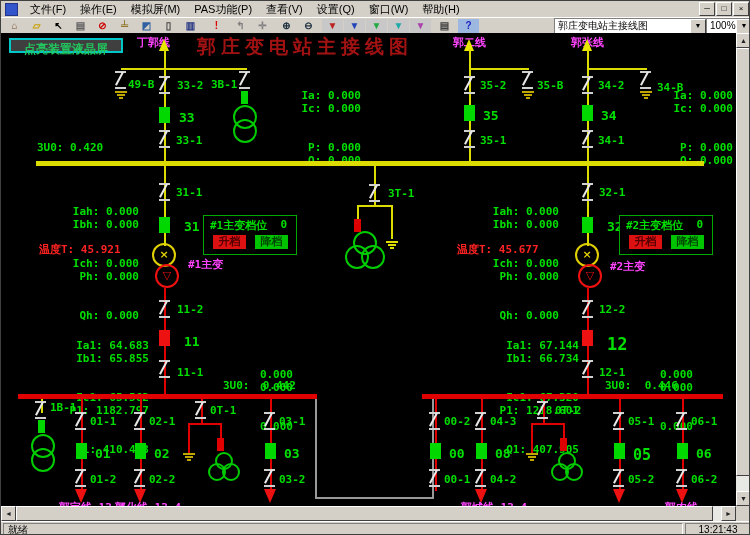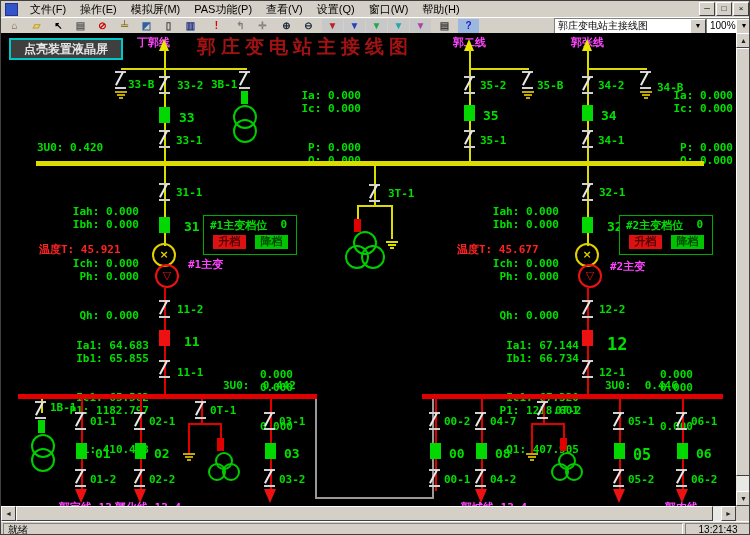--- a/index.html
+++ b/index.html
@@ -47,22 +47,22 @@
   .f-g{background:#00d800;} .f-r{background:#e00000;}
   .ar-d{position:absolute;width:0;height:0;border-left:6px solid transparent;border-right:6px solid transparent;border-top:14px solid #ee1111;}
   .ar-u{position:absolute;width:0;height:0;border-left:5px solid transparent;border-right:5px solid transparent;border-bottom:12px solid #e8e800;}
   .meas{position:absolute;text-align:right;line-height:12px;color:#00e000;font:bold 11px "DejaVu Sans Mono",monospace;white-space:pre;}
   .tap{position:absolute;width:92px;height:38px;border:1px solid #00aa00;background:#000;}
   .tap .t{position:absolute;left:6px;top:2px;color:#00e000;font:bold 11px "DejaVu Sans Mono",monospace;}
   .tap .v{position:absolute;right:9px;top:2px;color:#00e000;font:bold 11px "DejaVu Sans Mono",monospace;}
   .tap .bu{position:absolute;top:19px;width:33px;height:14px;font:bold 11px "DejaVu Sans Mono",monospace;text-align:center;line-height:14px;}
   .bu-up{left:9px;background:#dd1111;color:#550000;}
   .bu-dn{left:51px;background:#00c400;color:#004a00;}
-  #lcdbtn{position:absolute;left:8px;top:5px;width:114px;height:22px;background:#3f3f3f;
-          border:2px solid #00c8c8;box-sizing:border-box;color:#e5e5e5;
+  #lcdbtn{position:absolute;left:8px;top:5px;width:114px;height:15px;background:#3f3f3f;
+          border:2px solid #00c8c8;box-sizing:border-box;color:#22c55e;
           font:bold 12px "DejaVu Sans Mono",monospace;text-align:center;line-height:18px;}
   #title{position:absolute;left:196px;top:1px;width:280px;color:#a31212;
          font:bold 19px "DejaVu Sans",sans-serif;letter-spacing:5px;white-space:nowrap;}
   
   .sb{position:absolute;background:#e8e8e4;}
   .sbtn{position:absolute;width:15px;height:15px;background:#d4d0c8;border:1px solid;
         border-color:#fff #404040 #404040 #fff;box-sizing:border-box;font-size:7px;text-align:center;line-height:13px;color:#222;}
   .thumb{position:absolute;background:#d4d0c8;border:1px solid;border-color:#fff #404040 #404040 #fff;box-sizing:border-box;}
   #statusbar{position:absolute;left:0;top:520px;width:750px;height:15px;background:#d4d0c8;border-top:1px solid #fff;font-size:10px;}
   .spanel{position:absolute;top:1px;height:12px;border:1px solid;border-color:#808080 #fff #fff #808080;
@@ -126,21 +126,21 @@
 
     <div id="lcdbtn">点亮装置液晶屏</div>
     <div id="title">郭庄变电站主接线图</div>
 
     <div class="mt" style="left:136px;top:2px">丁郭线</div>
     <div class="ar-u" style="left:158px;top:6px"></div>
     <div class="vl yw" style="left:163px;top:16px;height:112px"></div>
     <div class="hl yw" style="left:120px;top:35px;width:126px"></div>
     <div class="sw" style="left:113px;top:38px"></div>
     <div class="gnd" style="left:114px;top:58px"></div>
-    <div class="gt" style="left:127px;top:45px">33-B</div>
+    <div class="gt" style="left:127px;top:45px">49-B</div>
     <div class="sw" style="left:157px;top:43px"></div>
     <div class="gt" style="left:176px;top:46px">33-2</div>
     <div class="sw" style="left:237px;top:38px"></div>
     <div class="gt" style="left:210px;top:45px">3B-1</div>
     <div class="fuse f-g" style="left:240px;top:58px"></div>
     <div class="circ c-g" style="left:232px;top:72px"></div>
     <div class="circ c-g" style="left:232px;top:86px"></div>
     <div class="brk b-g" style="left:158px;top:74px"></div>
     <div class="gt" style="left:178px;top:77px;font-size:13px">33</div>
     <div class="sw" style="left:157px;top:97px"></div>
@@ -329,21 +329,21 @@
     <div class="vl rd" style="left:434px;top:366px;height:92px"></div>
     <div class="sw" style="left:427px;top:379px"></div>
     <div class="gt" style="left:443px;top:382px">00-2</div>
     <div class="brk b-g" style="left:429px;top:410px"></div>
     <div class="gt" style="left:448px;top:413px;font-size:13px">00</div>
     <div class="sw" style="left:427px;top:436px"></div>
     <div class="gt" style="left:443px;top:440px">00-1</div>
 
     <div class="vl rd" style="left:480px;top:366px;height:92px"></div>
     <div class="sw" style="left:473px;top:379px"></div>
-    <div class="gt" style="left:489px;top:382px">04-7</div>
+    <div class="gt" style="left:489px;top:382px">04-3</div>
     <div class="brk b-g" style="left:475px;top:410px"></div>
     <div class="gt" style="left:494px;top:413px;font-size:13px">08</div>
     <div class="sw" style="left:473px;top:436px"></div>
     <div class="gt" style="left:489px;top:440px">04-2</div>
     <div class="ar-d" style="left:474px;top:456px"></div>
 
     <div class="vl rd" style="left:542px;top:366px;height:24px"></div>
     <div class="sw" style="left:535px;top:368px"></div>
     <div class="gt" style="left:554px;top:371px">0T-2</div>
     <div class="hl rd" style="left:530px;top:390px;width:34px"></div>

